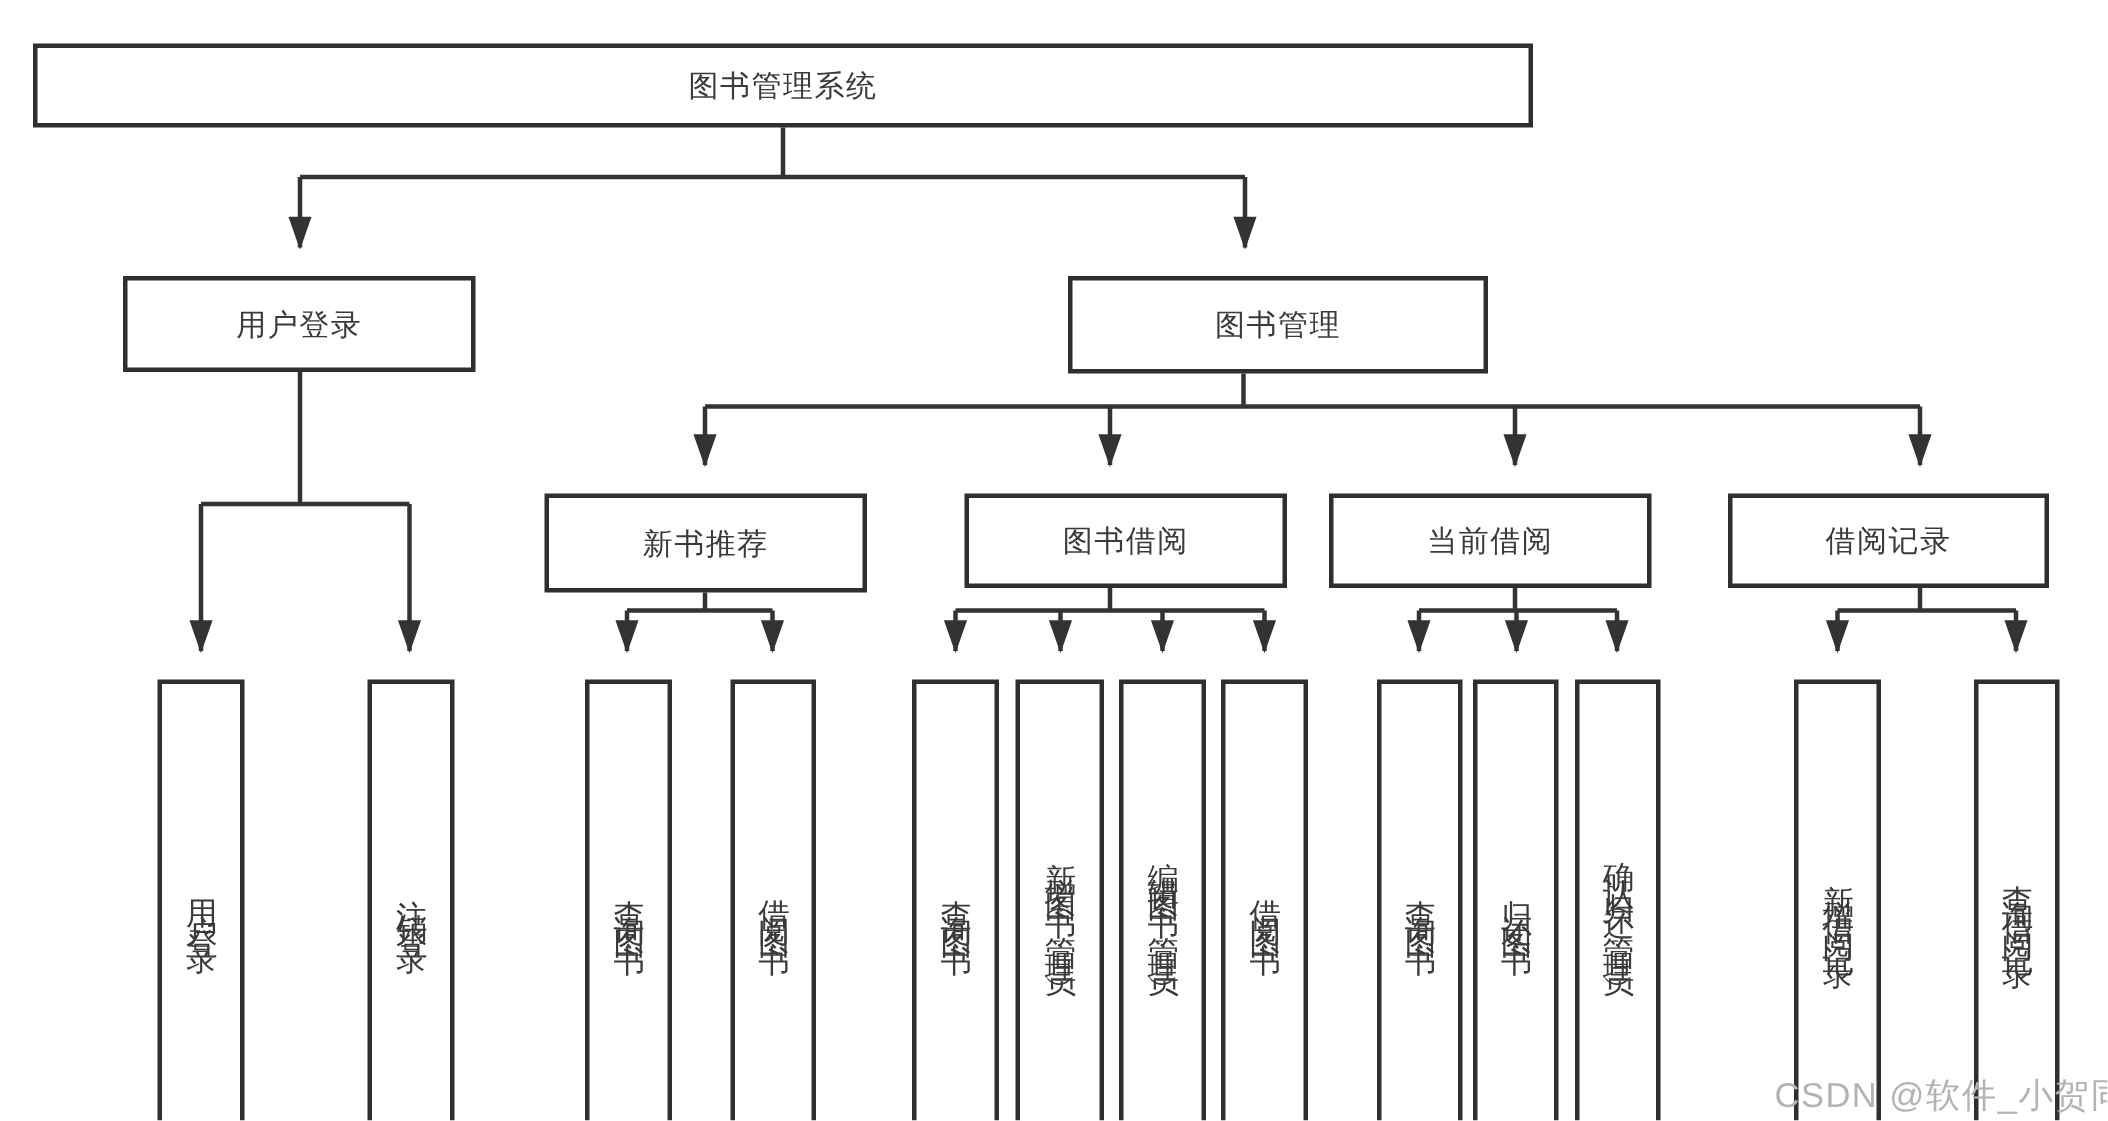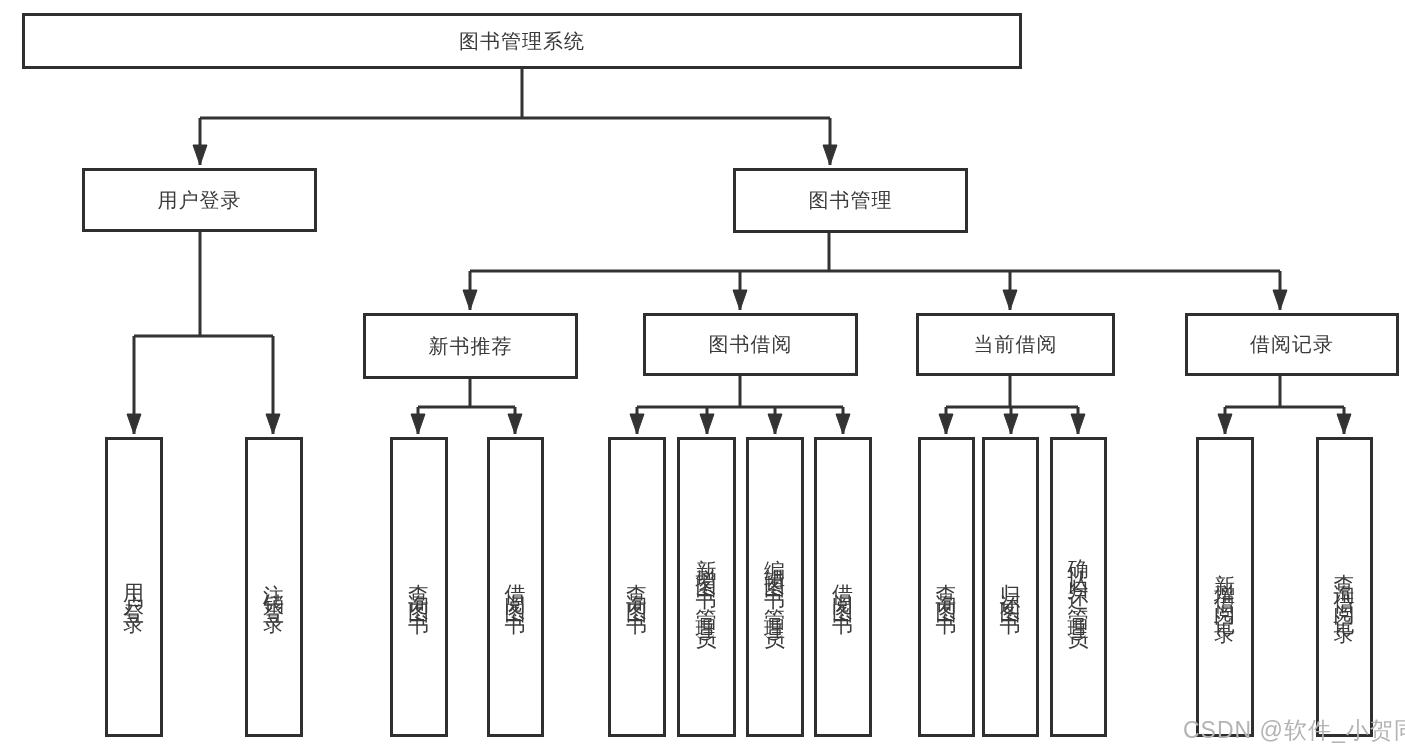--- a/index.html
+++ b/index.html
@@ -20,20 +20,21 @@
   .box {
     position: absolute;
     box-sizing: border-box;
     border: 3px solid #2f2f2f;
     background: #ffffff;
     display: flex;
     align-items: center;
     justify-content: center;
     color: #3a3a3a;
     z-index: 2;
+    margin-top: 16px;
   }
   .hlabel {
     font-size: 20px;
     letter-spacing: 1px;
     white-space: nowrap;
   }
   .vbox span {
     writing-mode: vertical-lr;
     text-orientation: mixed;
     font-size: 21px;
@@ -96,34 +97,34 @@
     </g>
   </svg>
 
   <div class="box" style="left:22px;top:13px;width:1000px;height:56px">
     <span class="hlabel">图书管理系统</span>
   </div>
 
   <div class="box" style="left:82px;top:168px;width:235px;height:64px">
     <span class="hlabel">用户登录</span>
   </div>
-  <div class="box" style="left:733px;top:168px;width:235px;height:65px">
+  <div class="box" style="left:712px;top:168px;width:280px;height:65px">
     <span class="hlabel">图书管理</span>
   </div>
 
   <div class="box" style="left:363px;top:313px;width:215px;height:66px">
     <span class="hlabel">新书推荐</span>
   </div>
   <div class="box" style="left:643px;top:313px;width:215px;height:63px">
     <span class="hlabel">图书借阅</span>
   </div>
-  <div class="box" style="left:916px;top:313px;width:199px;height:63px">
+  <div class="box" style="left:886px;top:313px;width:215px;height:63px">
     <span class="hlabel">当前借阅</span>
   </div>
-  <div class="box" style="left:1185px;top:313px;width:214px;height:63px">
+  <div class="box" style="left:1152px;top:313px;width:214px;height:63px">
     <span class="hlabel">借阅记录</span>
   </div>
 
   <div class="box vbox" style="left:105px;top:437px;width:58px;height:300px">
     <span>用户登录</span>
   </div>
   <div class="box vbox" style="left:245px;top:437px;width:58px;height:300px">
     <span>注销登录</span>
   </div>
 

